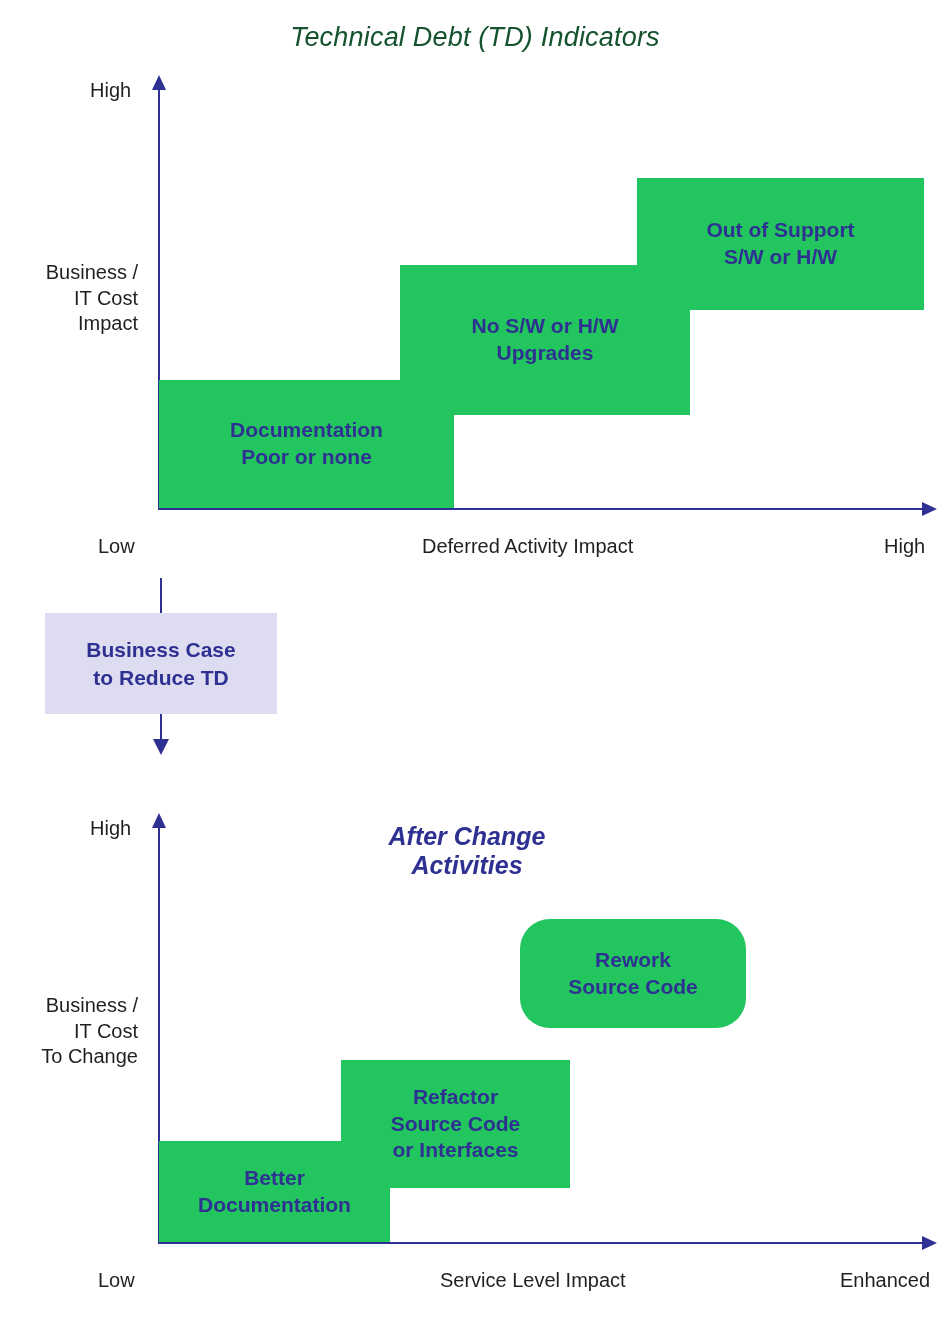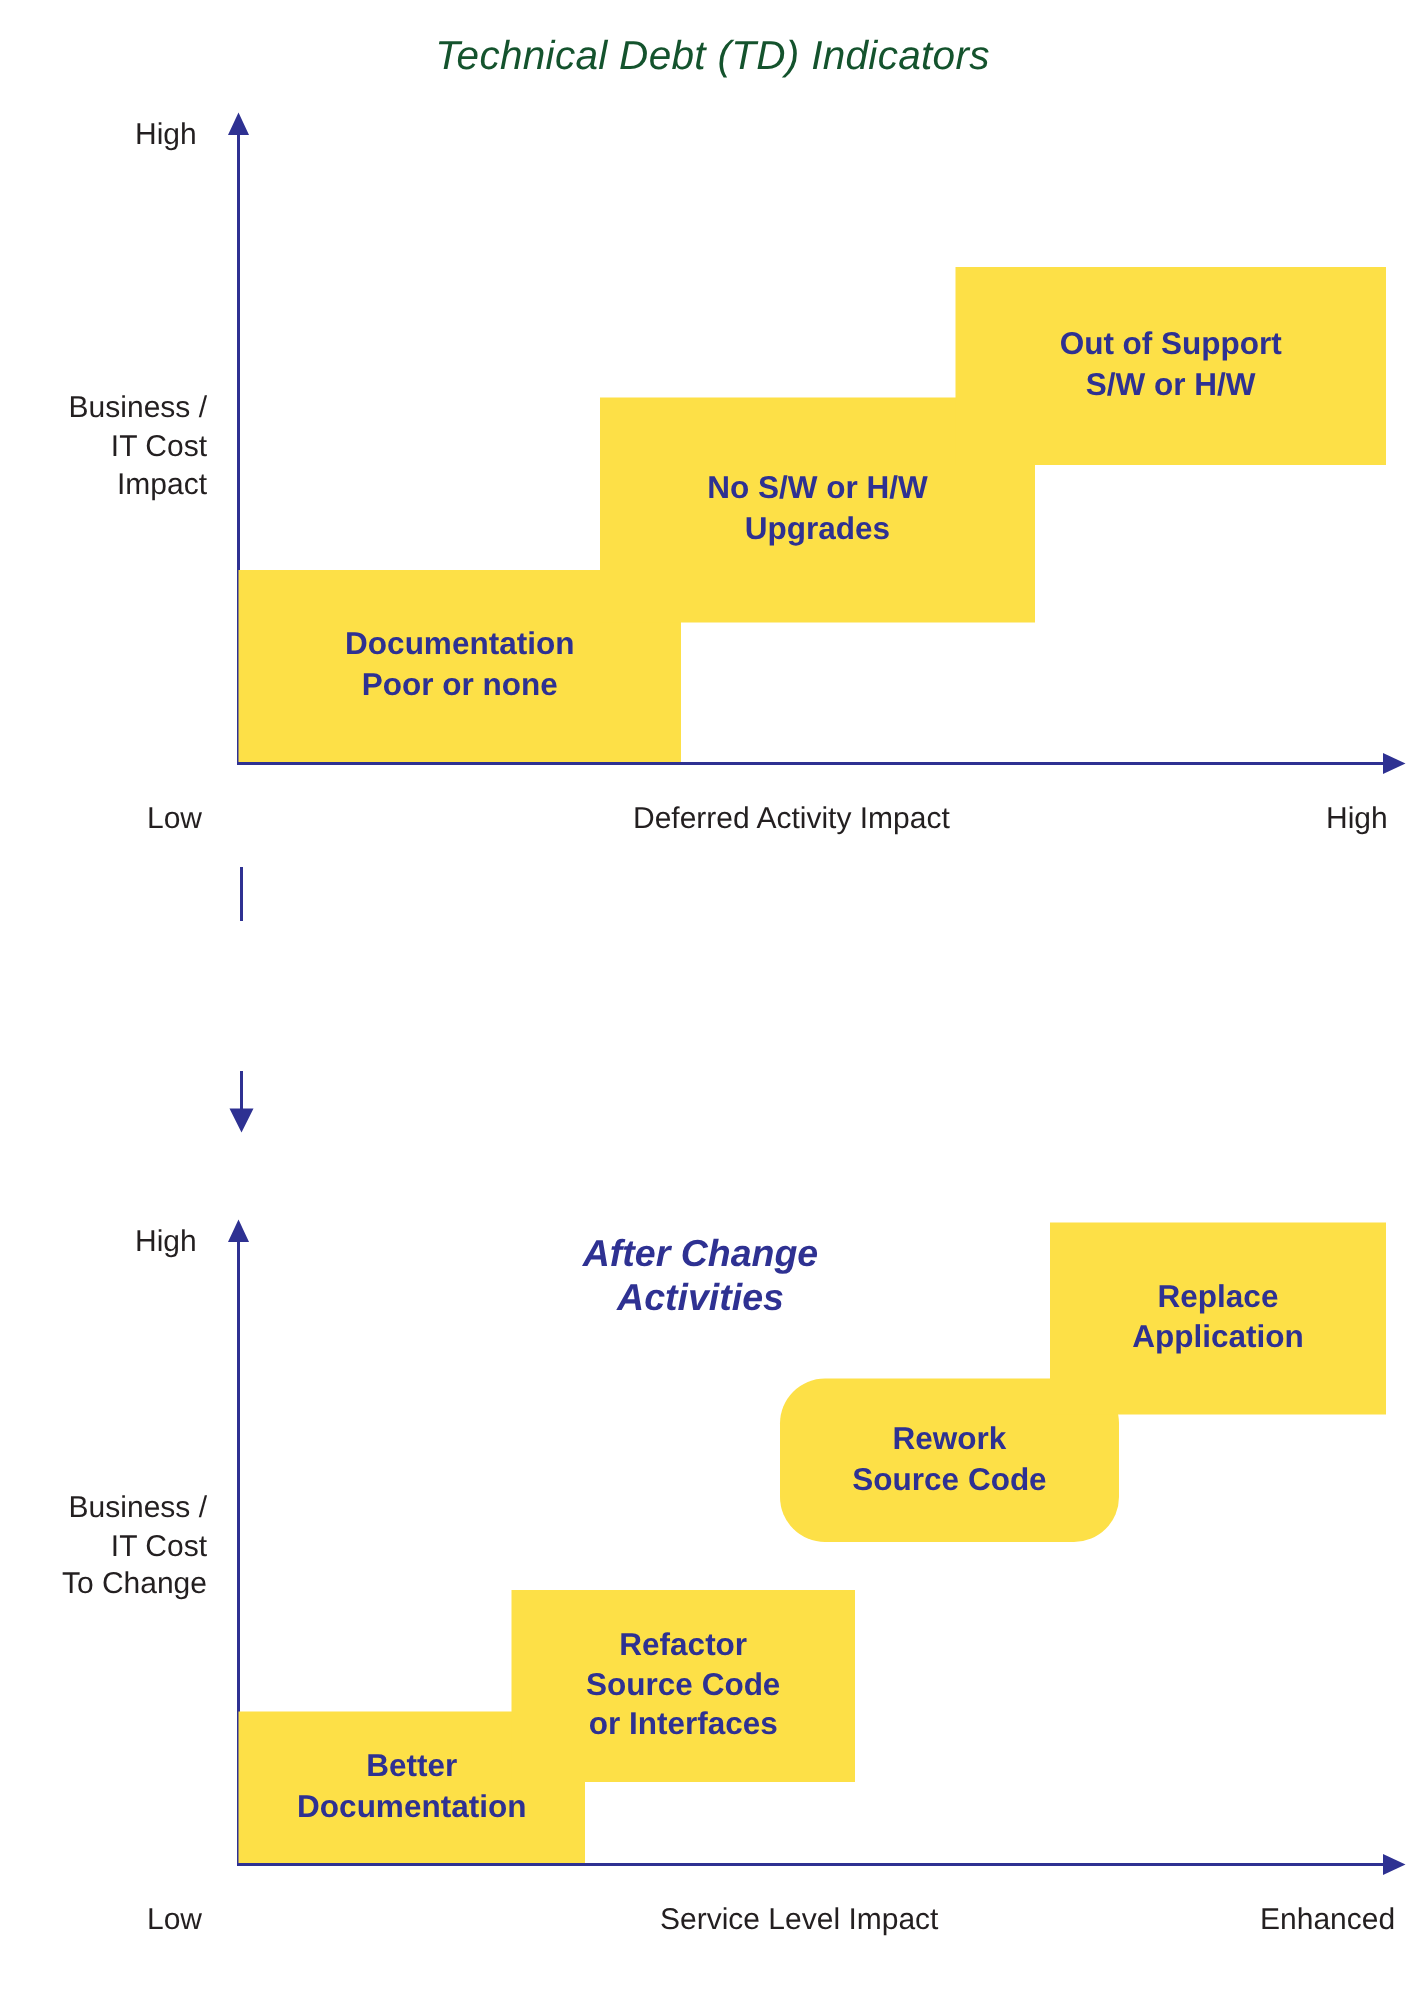--- a/index.html
+++ b/index.html
@@ -94,21 +94,21 @@
     font-size: 20px;
     color: #231f20;
     text-align: right;
     line-height: 1.28;
     white-space: pre-line;
   }
 
   
   .step-box {
     position: absolute;
-    background: #fde047;
+    background: #22c55e;
     color: #2e3192;
     font-size: 21px;
     font-weight: bold;
     line-height: 1.28;
     text-align: center;
     display: flex;
     align-items: center;
     justify-content: center;
     white-space: pre-line;
     box-sizing: border-box;
@@ -159,20 +159,22 @@
   <div class="axis-cap" style="left:884px; top:535px;">High</div>
 
   <div class="step-box" style="left:159px; top:380px; width:295px; height:128px;">Documentation
 Poor or none</div>
   <div class="step-box" style="left:400px; top:265px; width:290px; height:150px;">No S/W or H/W
 Upgrades</div>
   <div class="step-box" style="left:637px; top:178px; width:287px; height:132px;">Out of Support
 S/W or H/W</div>
 
   <div class="connector" style="left:160px; top:578px; height:36px;"></div>
+  <div class="callout-box" style="left:45px; top:613px; width:232px; height:101px;">Business Case
+to Reduce TD</div>
   <div class="connector" style="left:160px; top:714px; height:27px;"></div>
   <div class="arrow-down" style="left:153px; top:739px;"></div>
 
   <div class="panel-heading" id="heading-after">After Change
 Activities</div>
 
   <div class="arrow-up" style="left:152px; top:813px;"></div>
   <div class="axis-v" style="left:158px; top:826px; height:418px;"></div>
 
   <div class="axis-h" style="left:158px; top:1242px; width:766px;"></div>
@@ -186,16 +188,14 @@
   <div class="axis-cap" style="left:440px; top:1269px;">Service Level Impact</div>
   <div class="axis-cap" style="left:840px; top:1269px;">Enhanced</div>
 
   <div class="step-box" style="left:159px; top:1141px; width:231px; height:101px;">Better
 Documentation</div>
   <div class="step-box" style="left:341px; top:1016px; width:229px; height:128px;margin-top:44px;">Refactor
 Source Code
 or Interfaces</div>
   <div class="step-box" style="left:520px; top:919px; width:226px; height:109px;border-radius:30px;">Rework
 Source Code</div>
-  <div class="step-box" style="left:700px; top:815px; width:224px; height:128px;">Replace
-Application</div>
 
 </div>
 
 </body></html>

